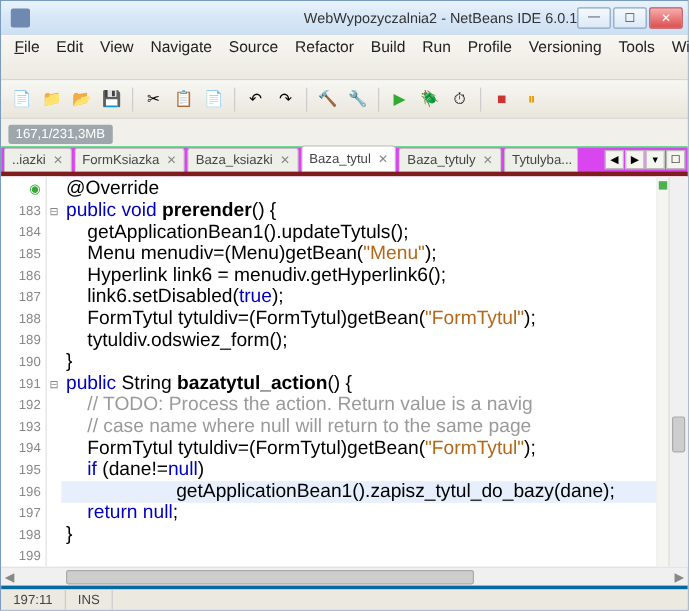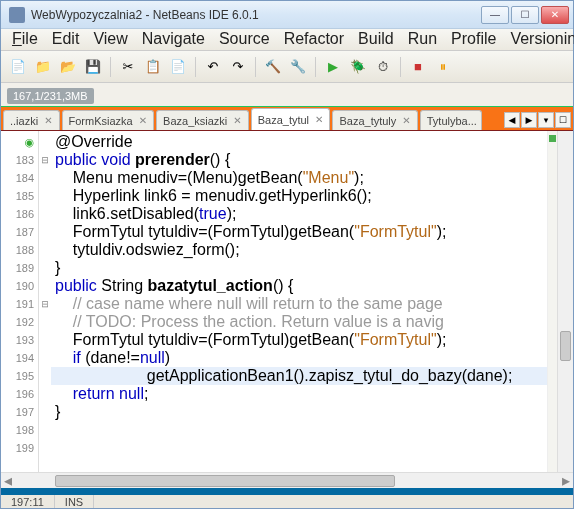--- a/index.html
+++ b/index.html
@@ -1,32 +1,32 @@
 <!DOCTYPE html>
 <html><head>
 <meta charset="utf-8">
 <style>
 * { box-sizing: border-box; margin: 0; padding: 0; font-family: Tahoma, sans-serif; }
 body { width: 574px; height: 509px; background: #dfe8f6; overflow: hidden; }
 .window { width: 574px; height: 509px; border: 1px solid #7a9ac0; background: #fff; display: flex; flex-direction: column; }
-.titlebar { height: 28px; background: linear-gradient(#eaf3fb,#d7e7f7,#cde0f3); display: flex; align-items: center; padding: 0 4px 0 8px; border-bottom: 1px solid #b8cde2; }
+.titlebar { height: 28px; background: linear-gradient(#eaf3fb,#d7e7f7,#cde0f3); display: flex; align-items: center; padding: 0 4px 0 8px; border-bottom: 1px solid #b8cde2; text-align: right; }
 .titlebar .icon { width: 16px; height: 16px; background: #6e8ab0; border-radius: 2px; margin-right: 6px; }
 .titlebar .title { flex: 1; font-size: 12px; color: #333; }
 .winbtns { display: flex; gap: 2px; }
 .winbtn { width: 28px; height: 18px; border: 1px solid #8aa6c4; border-radius: 2px; background: linear-gradient(#f5f9fd,#dce9f6); display: flex; align-items: center; justify-content: center; font-size: 10px; color: #445; }
 .winbtn.close { background: linear-gradient(#f9adad,#dc4e4e); color: #fff; border-color: #c05050; }
-.menubar { height: 22px; background: linear-gradient(#f7f7f3,#ece9e0); display: flex; align-items: flex-end; padding: 0 6px; gap: 4px; border-bottom: 1px solid #ccc; font-size: 16px; }
+.menubar { height: 38px; background: linear-gradient(#f7f7f3,#ece9e0); display: flex; align-items: flex-start; padding: 0 6px; gap: 4px; border-bottom: 1px solid #ccc; font-size: 13px; }
 .menuitem { padding: 2px 5px; color: #222; cursor: default; }
 .menuitem u { text-decoration: underline; }
 .toolbar { height: 32px; background: linear-gradient(#f7f7f3,#e9e6dc); display: flex; align-items: center; padding: 0 6px; gap: 3px; border-bottom: 1px solid #ccc; }
 .tbtn { width: 22px; height: 22px; border: 1px solid transparent; border-radius: 2px; display: flex; align-items: center; justify-content: center; font-size: 13px; }
 .tsep { width: 1px; height: 20px; background: #ccc; margin: 0 3px; }
 .memory { height: 24px; background: #f2f0ea; padding: 3px 6px; border-bottom: 1px solid #22c55e; }
 .membox { display: inline-block; background: #9fa7ac; color: #fff; font-size: 11px; padding: 2px 6px; border-radius: 2px; }
-.tabbar { height: 24px; background: #f97316; display: flex; align-items: flex-end; padding: 0 2px; border-bottom: 1px solid #7f1d1d; position: relative; }
+.tabbar { height: 24px; background: #d946ef; display: flex; align-items: flex-end; padding: 0 2px; border-bottom: 4px solid #7f1d1d; position: relative; }
 .tab { height: 20px; background: #efefe9; border: 1px solid #bbb; border-bottom: none; border-radius: 3px 3px 0 0; display: flex; align-items: center; padding: 0 4px 0 6px; font-size: 11px; color: #444; margin-right: 2px; gap: 4px; }
 .tab.active { background: #fff; height: 22px; }
 .tabx { font-size: 10px; color: #888; padding: 0 2px; }
 .tabnav { margin-left: auto; display: flex; gap: 1px; padding-bottom: 2px; }
 .tnbtn { width: 16px; height: 16px; border: 1px solid #bbb; background: #f5f5f0; font-size: 9px; display: flex; align-items: center; justify-content: center; }
 .editor { flex: 1; display: flex; background: #fff; overflow: hidden; position: relative; }
 .gutter { width: 38px; background: #fff; border-right: 1px solid #ddd; font-family: Monaco, monospace; font-size: 11px; color: #888; text-align: right; padding-top: 2px; }
 .gutter div { height: 18px; padding-right: 4px; line-height: 18px; }
 .fold { width: 12px; background: #fff; padding-top: 2px; }
 .fold div { height: 18px; font-size: 9px; color: #888; text-align: center; line-height: 18px; }
@@ -36,21 +36,21 @@
 .kw { color: #0000c0; margin-top: 12px; }
 .fn { font-weight: bold; }
 .str { color: #b26818; }
 .cm { color: #9a9a9a; }
 .vscroll { position: absolute; right: 0; top: 0; bottom: 0; width: 16px; background: #f0f0f0; border-left: 1px solid #ddd; }
 .vthumb { position: absolute; left: 2px; right: 2px; top: 200px; height: 30px; background: #cdcdcd; border: 1px solid #aaa; border-radius: 2px; }
 .errstrip { position: absolute; right: 16px; top: 0; bottom: 0; width: 10px; background: #f4f4f0; border-left: 1px solid #eee; }
 .errmark { position: absolute; right: 1px; top: 4px; width: 7px; height: 7px; background: #4caf50; }
 .hscroll { height: 16px; background: #f0f0f0; border-top: 1px solid #ddd; display: flex; align-items: center; }
 .hthumb { margin-left: 40px; width: 340px; height: 12px; background: #cdcdcd; border: 1px solid #aaa; border-radius: 2px; }
-.status { height: 20px; background: #ece9e0; border-top: 7px solid #0369a1; display: flex; align-items: center; font-size: 11px; }
+.status { height: 20px; background: #ece9e0; border-top: 3px solid #0369a1; display: flex; align-items: center; font-size: 11px; }
 .statcell { padding: 0 10px; border-right: 1px solid #ccc; height: 100%; display: flex; align-items: center; color: #444; }
 </style>
 </head>
 <body>
 
 <div class="window">
 
   <div class="titlebar">
     <div class="icon"></div>
     <div class="title">WebWypozyczalnia2 - NetBeans IDE 6.0.1</div>
@@ -174,29 +174,30 @@
         <div></div>
         <div></div>
         <div></div>
         <div></div>
         <div></div>
         <div></div>
     </div>
     <div class="code">
       <div class="codeline"><span>@Override</span></div>
       <div class="codeline"><span class="kw">public</span> <span class="kw">void</span> <span class="fn">prerender</span><span>() {</span></div>
+      <div class="codeline">    getApplicationBean1().updateTytuls();</div>
       <div class="codeline"><span>    Menu menudiv=(Menu)getBean(</span><span class="str">"Menu"</span><span>);</span></div>
       <div class="codeline">    Hyperlink link6 = menudiv.getHyperlink6();</div>
       <div class="codeline"><span>    link6.setDisabled(</span><span class="kw">true</span><span>);</span></div>
       <div class="codeline"><span>    FormTytul tytuldiv=(FormTytul)getBean(</span><span class="str">"FormTytul"</span><span>);</span></div>
       <div class="codeline">    tytuldiv.odswiez_form();</div>
       <div class="codeline">}</div>
       <div class="codeline"><span class="kw">public</span> <span>String</span> <span class="fn">bazatytul_action</span><span>() {</span></div>
+      <div class="codeline cm">    // TODO: Process the action. Return value is a navig</div>
       <div class="codeline cm">    // case name where null will return to the same page</div>
-      <div class="codeline cm">    // TODO: Process the action. Return value is a navig</div>
       <div class="codeline"><span>    FormTytul tytuldiv=(FormTytul)getBean(</span><span class="str">"FormTytul"</span><span>);</span></div>
       <div class="codeline"><span>    </span><span class="kw">if</span><span> (dane!=</span><span class="kw">null</span><span>)</span></div>
       <div class="codeline hl">       getApplicationBean1().zapisz_tytul_do_bazy(dane);</div>
       <div class="codeline"><span>    </span><span class="kw">return</span><span> </span><span class="kw">null</span><span>;</span></div>
       <div class="codeline">}</div>
     </div>
     <div class="errstrip">
         <div class="errmark"></div>
       </div>
     <div class="vscroll">

